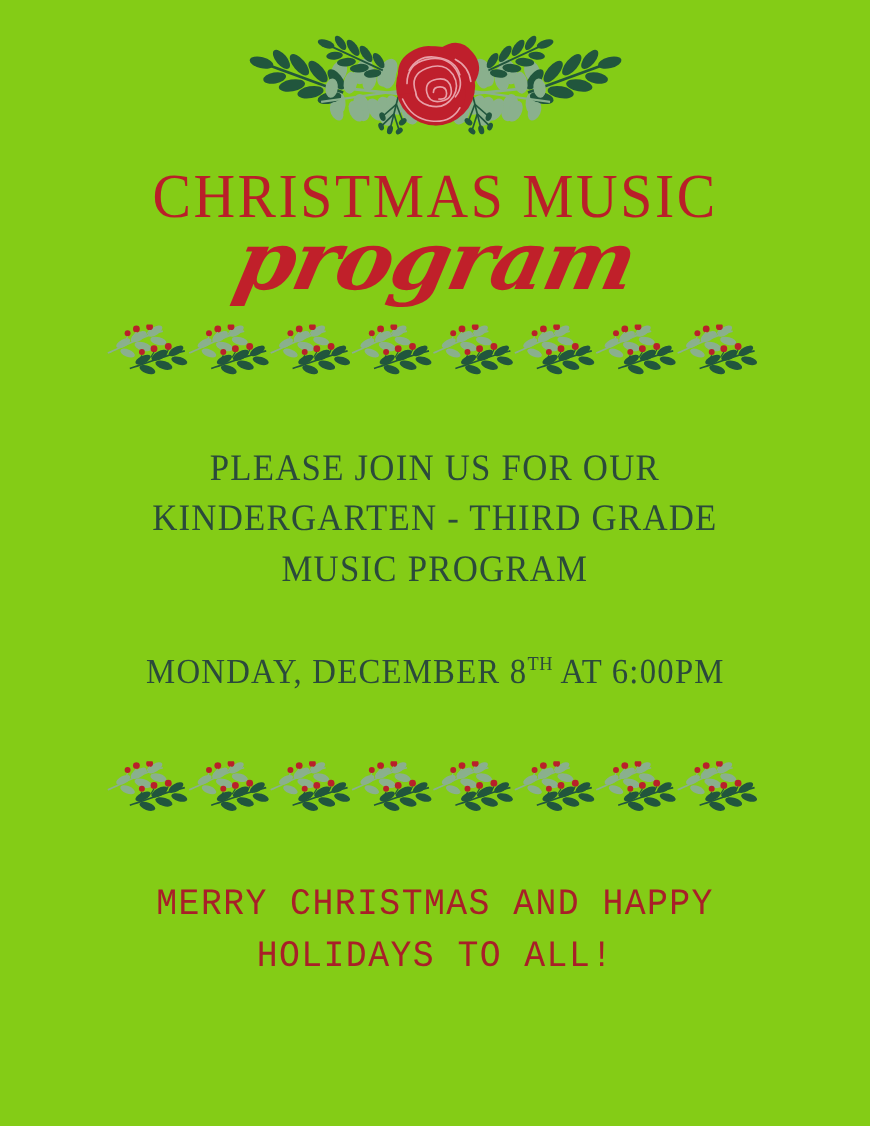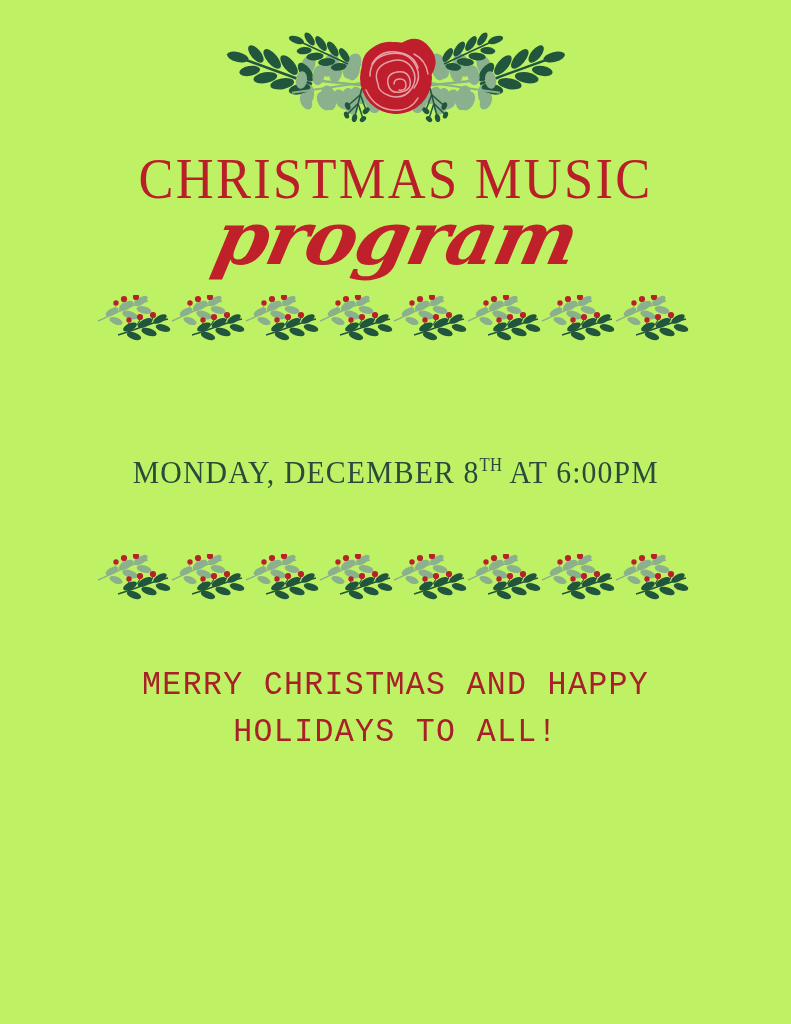--- a/index.html
+++ b/index.html
@@ -10,21 +10,21 @@
     width: 791px;
     height: 1024px;
     overflow: hidden;
     background: #f4efe9;
     font-family: "Liberation Serif", serif;
   }
   .poster {
     position: relative;
     width: 791px;
     height: 1024px;
-    background: #bef264;
+    background: #84cc16;
     box-sizing: border-box;
     display: flex;
     flex-direction: column;
     align-items: center;
   }
 
   
   .wreath {
     margin-top: 26px;
     width: 520px;
@@ -274,20 +274,25 @@
     <use href="#vineUnit" x="148" y="0"></use>
     <use href="#vineUnit" x="222" y="0"></use>
     <use href="#vineUnit" x="296" y="0"></use>
     <use href="#vineUnit" x="370" y="0"></use>
     <use href="#vineUnit" x="444" y="0"></use>
     <use href="#vineUnit" x="518" y="0"></use>
   </svg>
 
   <div class="spacer-a"></div>
 
+  <div class="body-block">
+    <div class="body-line">PLEASE JOIN US FOR OUR</div>
+    <div class="body-line">KINDERGARTEN - THIRD GRADE</div>
+    <div class="body-line">MUSIC PROGRAM</div>
+  </div>
 
   <div class="date-line"><span>MONDAY, DECEMBER 8</span><span class="sup">TH</span><span> AT 6:00PM</span></div>
 
   <div class="spacer-b"></div>
 
   <svg class="divider divider-2" viewBox="0 0 600 46">
     <use href="#vineUnit" x="0" y="0"></use>
     <use href="#vineUnit" x="74" y="0"></use>
     <use href="#vineUnit" x="148" y="0"></use>
     <use href="#vineUnit" x="222" y="0"></use>

